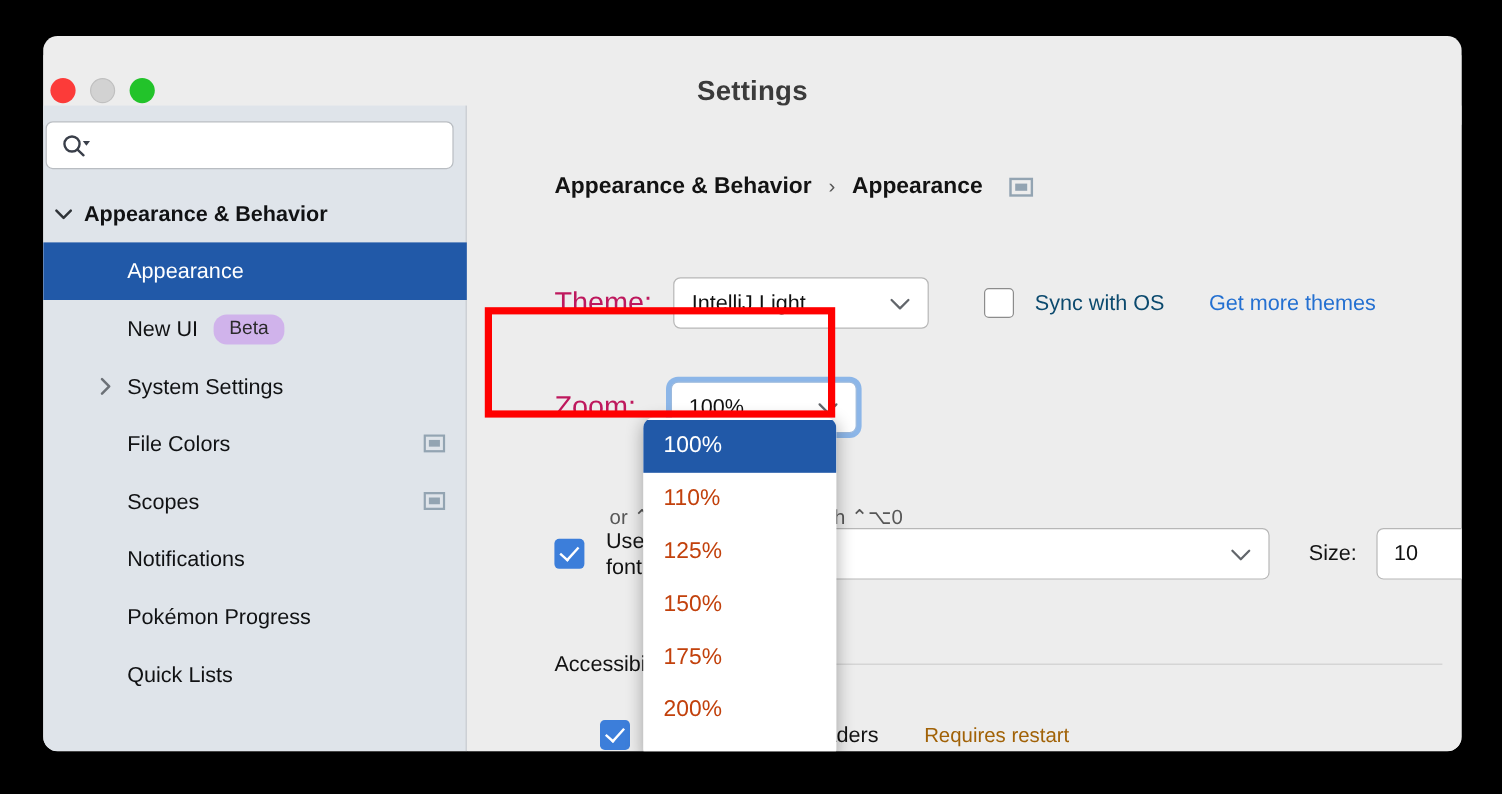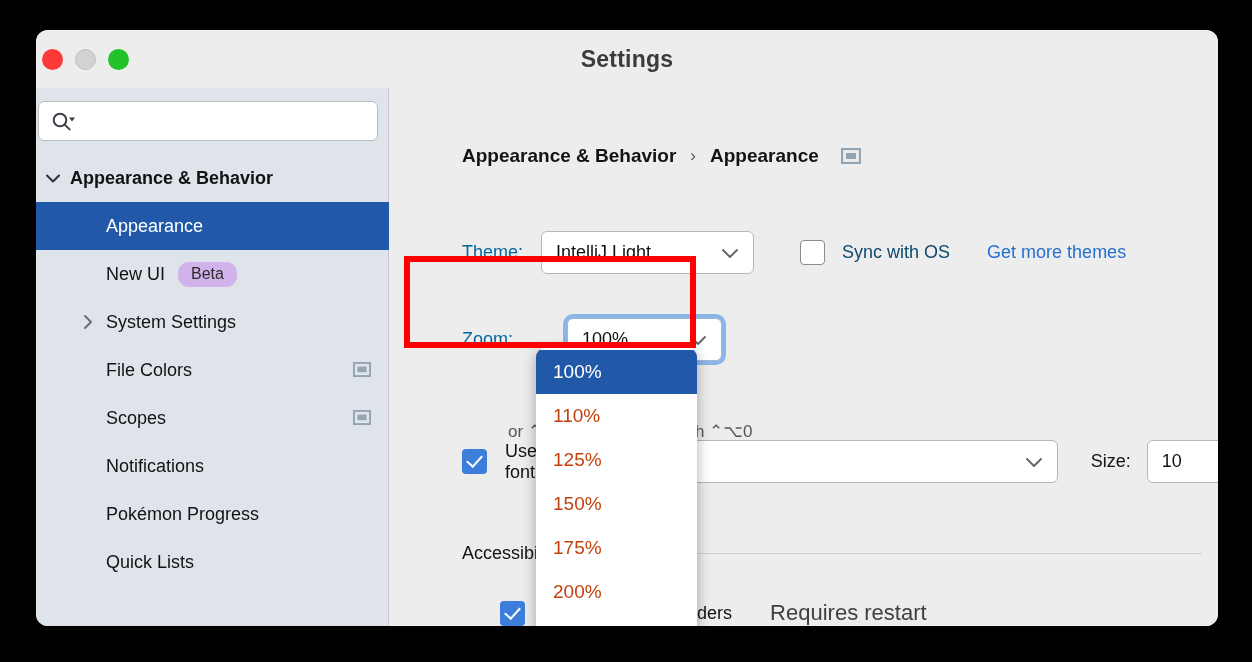--- a/index.html
+++ b/index.html
@@ -15,21 +15,21 @@
     position: absolute;
     left: 36px; top: 30px;
     width: 1182px; height: 596px;
     background: #ededed;
     border-radius: 12px 12px 12px 12px;
     overflow: hidden;
   }
 
   
   #titlebar {
-    position: absolute; left: 0; top: 0;
+    position: absolute; left: 0; top: 16px;
     width: 100%; height: 58px;
     background: #ededed;
   }
   .traffic {
     position: absolute; top: 19px;
     width: 21px; height: 21px; border-radius: 50%;
   }
   .traffic.close  { left: 6px;  background: #fc3b39; }
   .traffic.min    { left: 39px; background: #d2d2d2; border: 1px solid #c0c0c0; }
   .traffic.max    { left: 72px; background: #22c32a; }
@@ -103,21 +103,21 @@
     background: #ededed;
   }
   #breadcrumb {
     position: absolute; left: 72px; top: 57px;
     display: flex; align-items: center;
     font-size: 19px; font-weight: bold; color: #131313;
   }
   #breadcrumb .sep { margin: 0 14px; color: #555; font-weight: normal; font-size: 17px; }
   #breadcrumb .bc-icon { margin-left: 22px; width: 20px; height: 16px; }
 
-  .row-label { font-size: 18px; color: #0369a1; }
+  .row-label { font-size: 24px; color: #be185d; }
 
   
   #theme-row {
     position: absolute; left: 72px; top: 143px;
     display: flex; align-items: center;
   }
   .combo {
     position: relative;
     background: #ffffff;
     border: 1px solid #b7b7b7;
@@ -140,21 +140,21 @@
     border: solid #fff; border-width: 0 2.8px 2.8px 0;
     transform: rotate(42deg);
   }
   #sync-wrap { display: flex; align-items: center; margin-left: 46px; }
   #sync-label { margin-left: 17px; font-size: 18px; color: #0c4a6e; }
   #get-themes { margin-left: 37px; font-size: 18px; color: #2470d1; cursor: pointer; }
 
   
   #zoom-row {
     position: absolute; left: 72px; top: 230px;
-    display: flex; align-items: center; gap: 25px;
+    display: flex; align-items: center;
   }
   #zoom-combo {
     width: 155px; margin-left: 29px;
     box-shadow: 0 0 0 4px #8cb6e8;
     border-color: #9bb9dd;
   }
   #zoom-hint {
     position: absolute; left: 118px; top: 333px;
     font-size: 17px; color: #575757; white-space: nowrap;
   }
@@ -179,21 +179,21 @@
     position: absolute; left: 72px; top: 455px;
     display: flex; align-items: center; width: 740px;
   }
   #accessibility-title { font-size: 18px; color: #131313; white-space: nowrap; }
   #accessibility-rule { flex: 1; height: 1px; background: #cfcfcf; margin-left: 18px; }
   #screenreader-row {
     position: absolute; left: 110px; top: 512px;
     display: flex; align-items: center;
   }
   #screenreader-label { margin-left: 19px; font-size: 18px; color: #131313; }
-  #requires-restart { margin-left: 38px; font-size: 22px; color: #404040; }
+  #requires-restart { margin-left: 38px; font-size: 17px; color: #a16207; }
 
   
   #red-box {
     position: absolute;
     left: 404px; top: 256px;
     width: 292px; height: 92px;
     border: 6px solid #ff0000;
     z-index: 40;
     pointer-events: none;
   }

